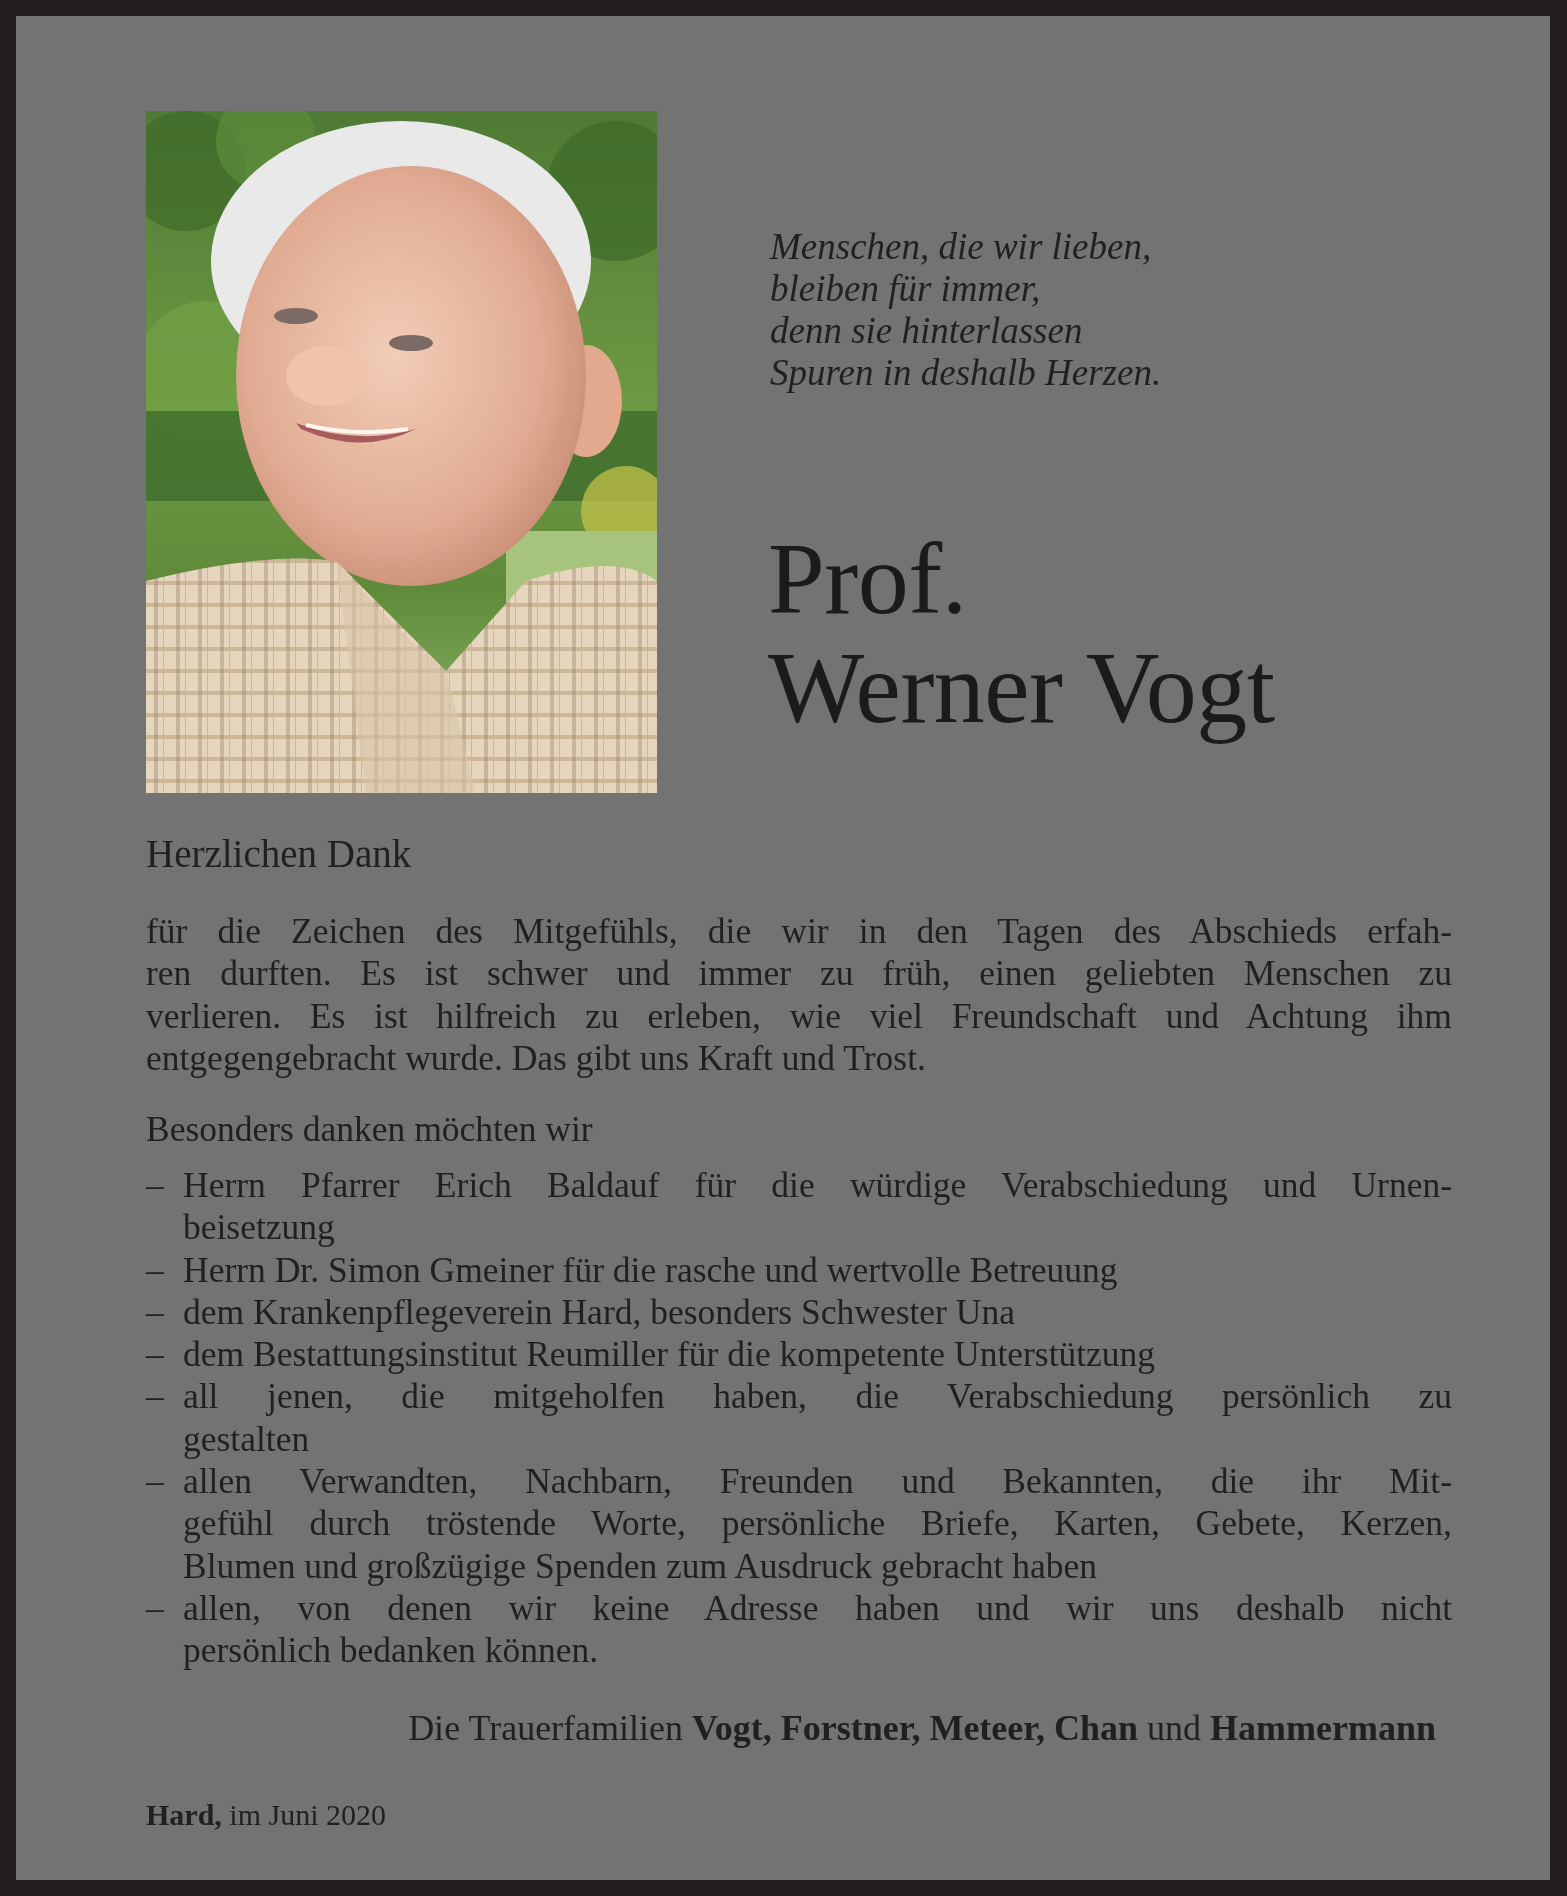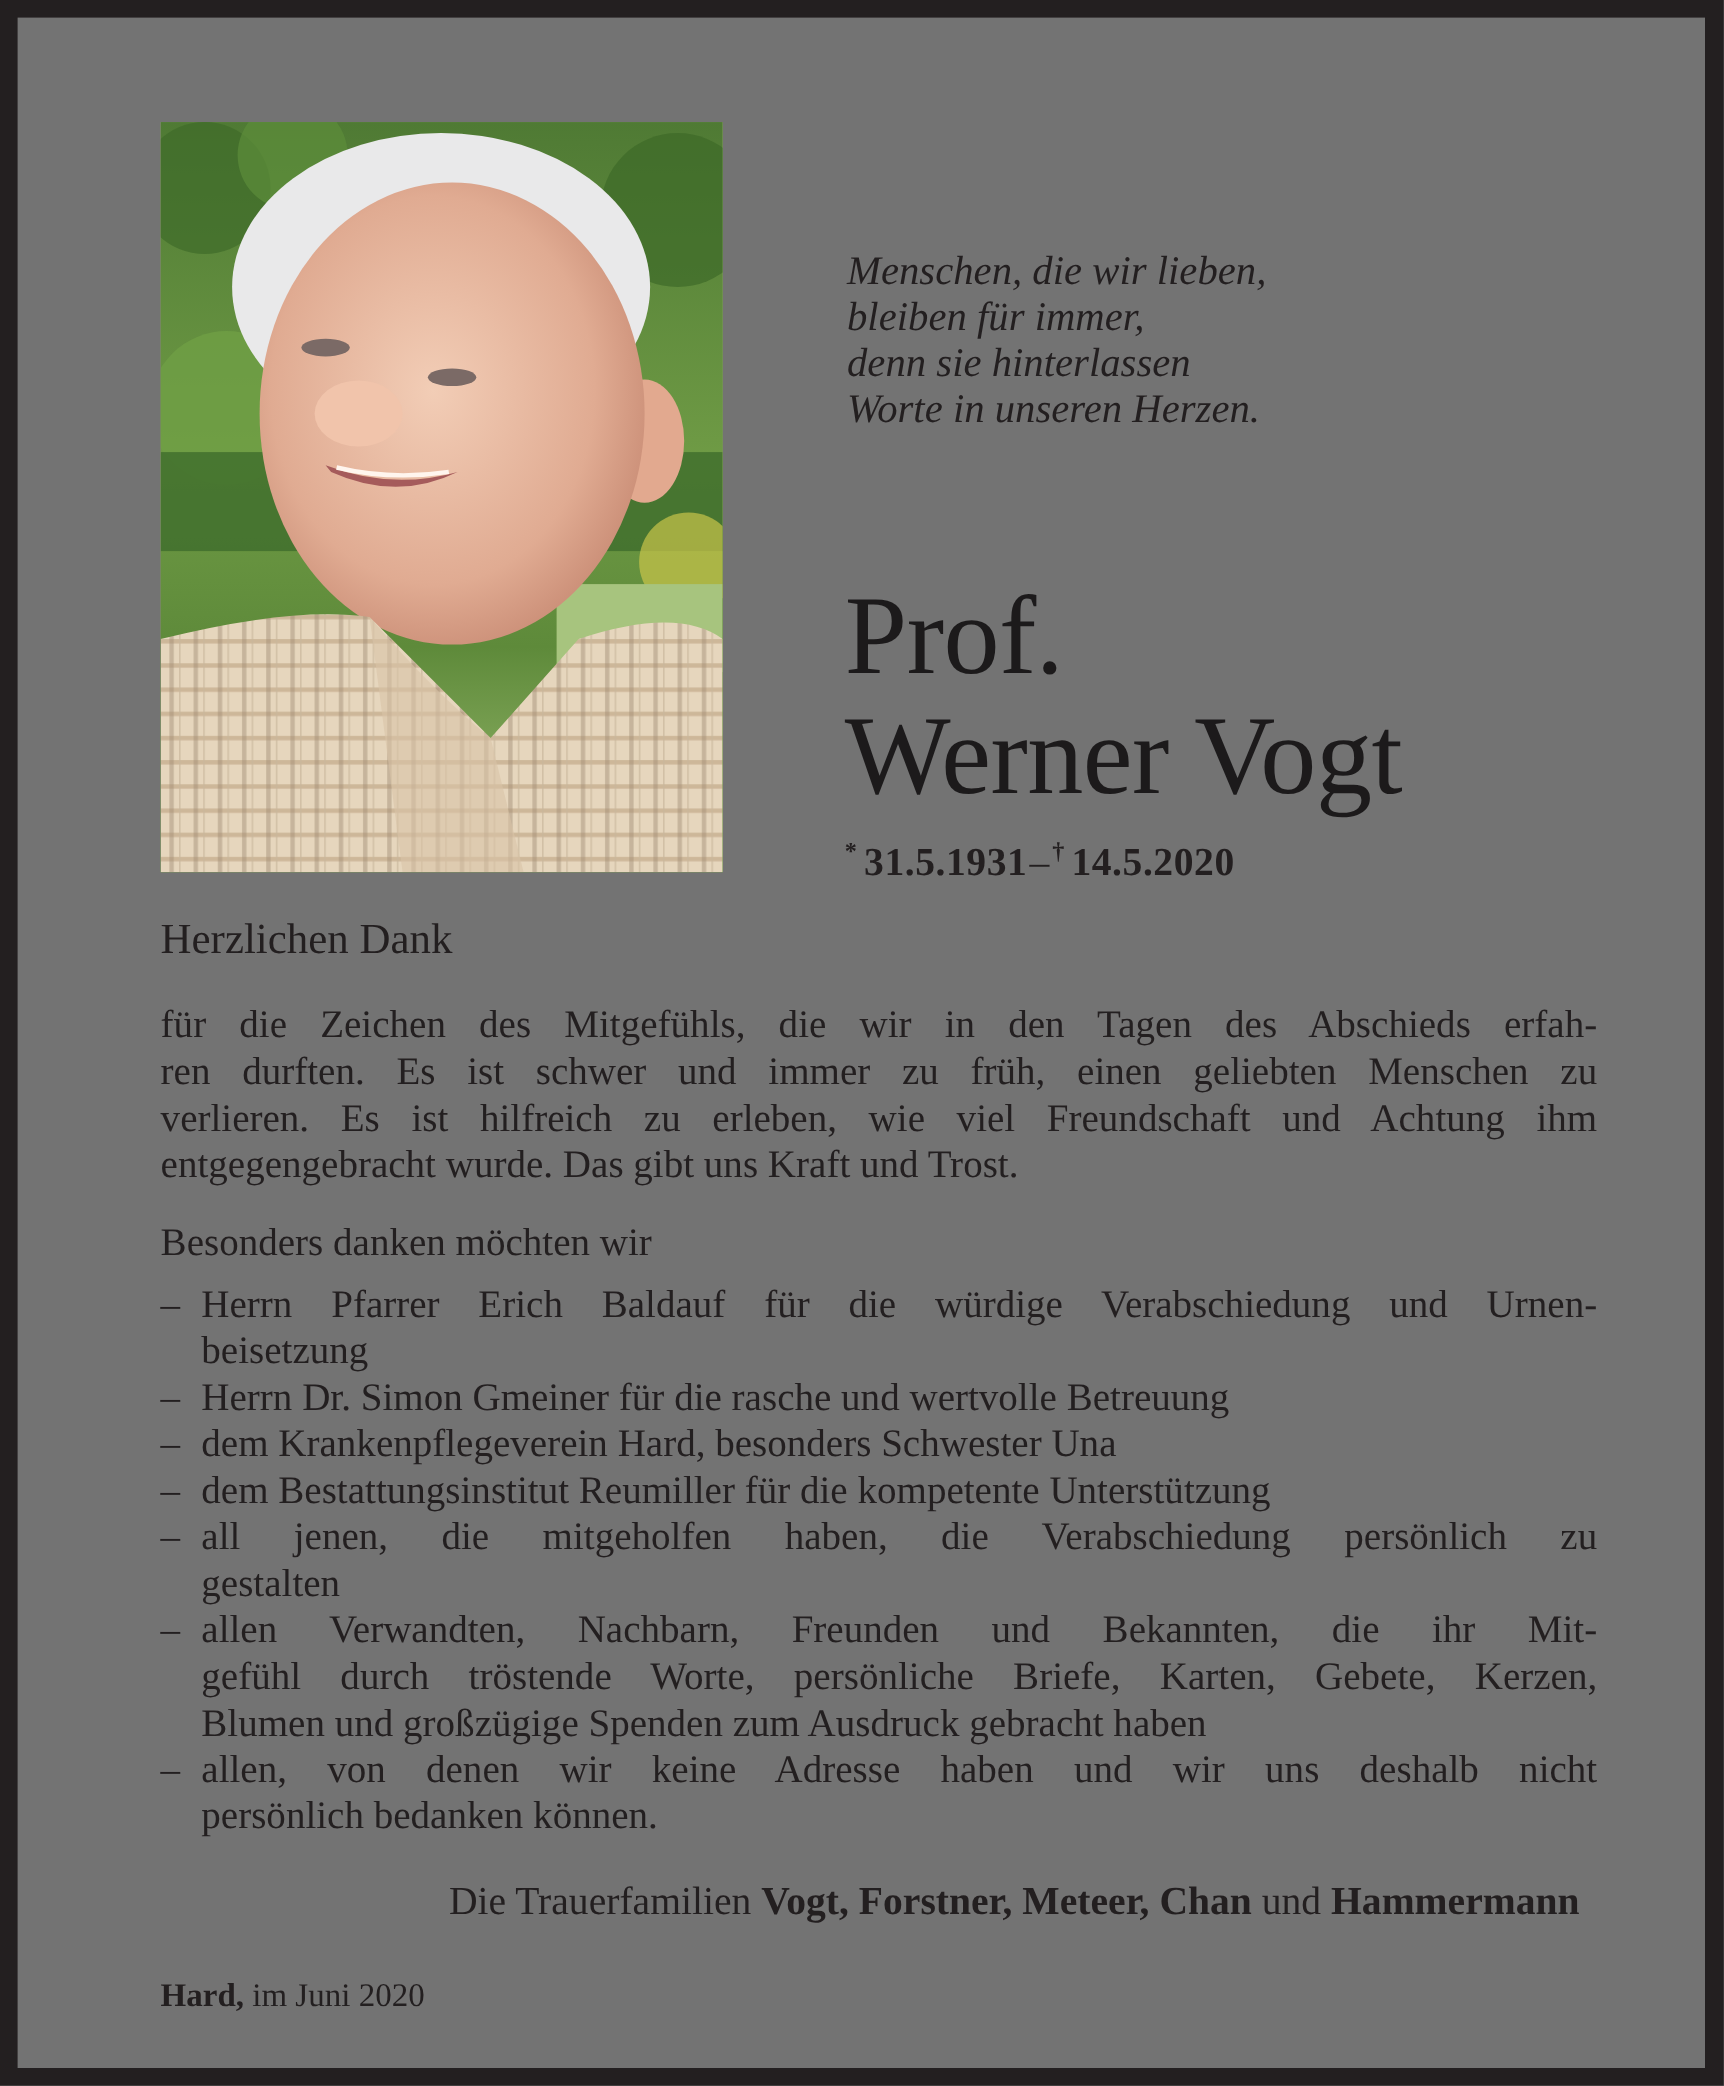--- a/index.html
+++ b/index.html
@@ -167,31 +167,28 @@
 
       <path d="M150 312 Q210 335 270 318 Q215 345 155 318 Z" fill="#a55b5b"></path>
       <path d="M160 314 Q210 326 262 318" stroke="#fff5ee" stroke-width="4" fill="none"></path>
     </svg>
   </div>
 
   <div class="quote">
     <div>Menschen, die wir lieben,</div>
     <div>bleiben für immer,</div>
     <div>denn sie hinterlassen</div>
-    <div>Worte in unseren Herzen.</div>
+    <div>Spuren in deshalb Herzen.</div>
   </div>
 
   <div class="name">
     <div>Prof.</div>
     <div>Werner Vogt</div>
   </div>
 
-  <div class="dates">
-    <sup>*</sup><span>31.5.1931</span><span class="dash">–</span><sup>†</sup><span>14.5.2020</span>
-  </div>
 
   <div class="heading-dank">Herzlichen Dank</div>
 
   <div class="body-para">
     <span class="line">für die Zeichen des Mitgefühls, die wir in den Tagen des Abschieds erfah-</span>
     <span class="line">ren durften. Es ist schwer und immer zu früh, einen geliebten Menschen zu</span>
     <span class="line">verlieren. Es ist hilfreich zu erleben, wie viel Freundschaft und Achtung ihm</span>
     <span class="line last">entgegengebracht wurde. Das gibt uns Kraft und Trost.</span>
   </div>
 

